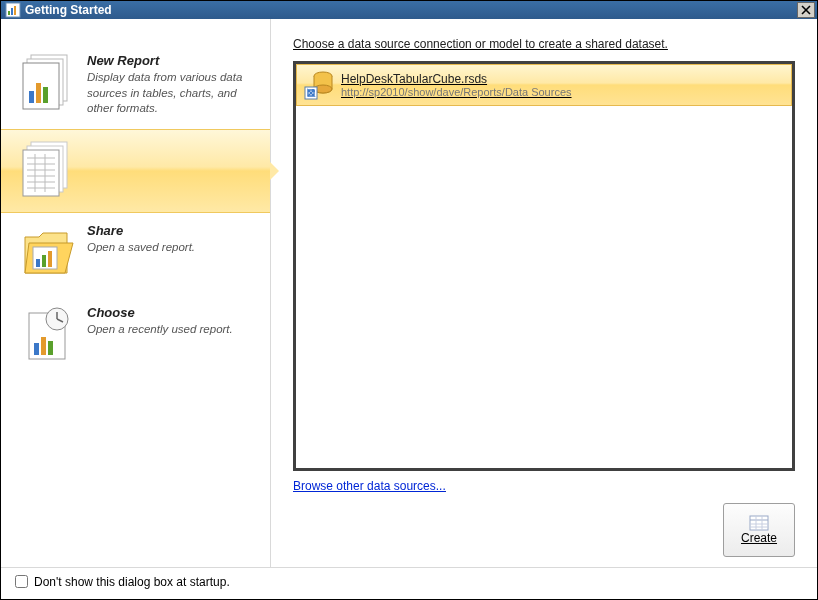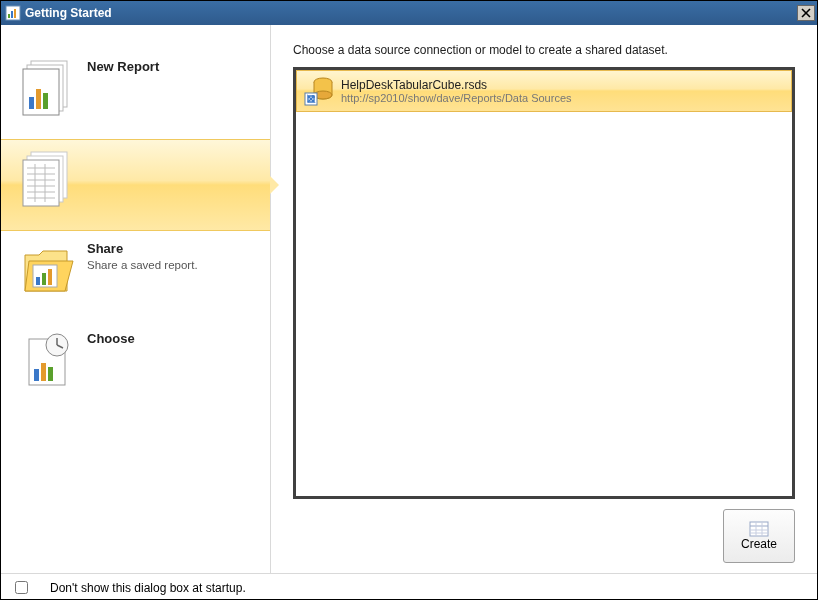--- a/index.html
+++ b/index.html
@@ -7,21 +7,21 @@
     margin: 0;
     font-family: "Segoe UI", Tahoma, sans-serif;
     font-size: 12px;
     background: #fff;
     width: 818px;
     height: 600px;
     overflow: hidden;
     border: 1px solid #000;
   }
   .titlebar {
-    height: 24px;
+    height: 18px;
     background: linear-gradient(#3a6ea5, #2e5a8c);
     color: #fff;
     display: flex;
     align-items: center;
     padding: 0 2px 0 4px;
     font-weight: bold;
     font-size: 12px;
   }
   .titlebar .app-icon {
     width: 16px; height: 16px;
@@ -50,24 +50,25 @@
     background: #fff;
   }
   .sidebar {
     width: 270px;
     background: #fff;
     border-right: 1px solid #d9d9d9;
     padding: 24px 0 0 0;
   }
   .sidebar-item {
     display: flex;
-    padding: 10px 12px 20px 18px;
+    padding: 10px 12px 12px 18px;
     cursor: default;
     position: relative;
     min-height: 80px;
+    font-style: italic;
   }
   .sidebar-item.selected {
     background: linear-gradient(#fff7d9, #ffe9a6 45%, #ffdd7a 50%, #ffe9a6);
     border-top: 1px solid #f0c95e;
     border-bottom: 1px solid #f0c95e;
   }
   .sidebar-item.selected::after {
     content: "";
     position: absolute;
     right: -9px;
@@ -96,20 +97,21 @@
     color: #555;
     font-size: 11.5px;
     line-height: 1.35;
     padding-right: 4px;
   }
   .main {
     flex: 1;
     padding: 18px 22px 10px 22px;
     display: flex;
     flex-direction: column;
+    text-decoration: underline;
   }
   .main-heading {
     font-size: 12px;
     color: #222;
     margin-bottom: 10px;
   }
   .source-list {
     flex: 1;
     border: 3px solid #404040;
     background: #fff;
@@ -173,21 +175,21 @@
     height: 28px;
     border-top: 1px solid #d9d9d9;
     display: flex;
     align-items: center;
     padding: 0 14px;
     background: #fff;
   }
   .footer label {
     display: flex;
     align-items: center;
-    gap: 22px;
+    gap: 6px;
     font-size: 12px;
     cursor: default;
   }
   .footer input[type=checkbox] {
     width: 13px; height: 13px;
     margin: 0;
   }
 </style>
 </head>
 <body>
@@ -220,20 +222,21 @@
           <rect x="10" y="2" width="36" height="46" fill="#fff" stroke="#b9b9b9"></rect>
           <rect x="6" y="6" width="36" height="46" fill="#fff" stroke="#b9b9b9"></rect>
           <rect x="2" y="10" width="36" height="46" fill="#fff" stroke="#888"></rect>
           <rect x="8" y="38" width="5" height="12" fill="#3b78c8"></rect>
           <rect x="15" y="30" width="5" height="20" fill="#e39a2d"></rect>
           <rect x="22" y="34" width="5" height="16" fill="#5aa02c"></rect>
         </svg>
       </div>
       <div class="sidebar-text">
         <div class="sidebar-title">New Report</div>
+        <div class="sidebar-desc">Display data from various data sources in tables, charts, and other formats.</div>
       </div>
     </div>
 
     <div class="sidebar-item selected">
       <div class="sidebar-icon">
         <svg width="56" height="60" viewBox="0 0 56 60">
           <rect x="10" y="2" width="36" height="46" fill="#fff" stroke="#c9c9c9"></rect>
           <rect x="6" y="6" width="36" height="46" fill="#fff" stroke="#c9c9c9"></rect>
           <rect x="2" y="10" width="36" height="46" fill="#fff" stroke="#999"></rect>
           <line x1="6" y1="18" x2="34" y2="18" stroke="#bbb"></line>
@@ -254,38 +257,39 @@
           <path d="M4 14 L18 14 L22 10 L46 10 L46 50 L4 50 Z" fill="#fce28a" stroke="#c79a2a"></path>
           <path d="M8 20 L52 20 L44 50 L4 50 Z" fill="#ffd45e" stroke="#c79a2a"></path>
           <rect x="12" y="24" width="24" height="22" fill="#fff" stroke="#aaa"></rect>
           <rect x="15" y="36" width="4" height="8" fill="#3b78c8"></rect>
           <rect x="21" y="32" width="4" height="12" fill="#5aa02c"></rect>
           <rect x="27" y="28" width="4" height="16" fill="#e39a2d"></rect>
         </svg>
       </div>
       <div class="sidebar-text">
         <div class="sidebar-title">Share</div>
-        <div class="sidebar-desc">Share a saved report.</div>
+        <div class="sidebar-desc">Open a saved report.</div>
       </div>
     </div>
 
     <div class="sidebar-item">
       <div class="sidebar-icon">
         <svg width="56" height="60" viewBox="0 0 56 60">
           <rect x="8" y="8" width="36" height="46" fill="#fff" stroke="#999"></rect>
           <rect x="13" y="38" width="5" height="12" fill="#3b78c8"></rect>
           <rect x="20" y="32" width="5" height="18" fill="#e39a2d"></rect>
           <rect x="27" y="36" width="5" height="14" fill="#5aa02c"></rect>
           <circle cx="36" cy="14" r="11" fill="#f7f7f7" stroke="#888"></circle>
           <line x1="36" y1="14" x2="36" y2="7" stroke="#666" stroke-width="1.5"></line>
           <line x1="36" y1="14" x2="42" y2="17" stroke="#666" stroke-width="1.5"></line>
         </svg>
       </div>
       <div class="sidebar-text">
         <div class="sidebar-title">Choose</div>
+        <div class="sidebar-desc">Open a recently used report.</div>
       </div>
     </div>
 
   </div>
 
   <div class="main">
     <div class="main-heading">Choose a data source connection or model to create a shared dataset.</div>
 
     <div class="source-list">
       <div class="source-item">
@@ -300,20 +304,21 @@
             <path d="M9 21 L11 21 L11 23" fill="none" stroke="#3b78c8" stroke-width="1.4"></path>
           </svg>
         </div>
         <div class="source-text">
           <div class="source-name">HelpDeskTabularCube.rsds</div>
           <div class="source-path">http://sp2010/show/dave/Reports/Data Sources</div>
         </div>
       </div>
     </div>
 
+    <a class="browse-link">Browse other data sources...</a>
 
     <div class="button-row">
       <div class="create-btn">
         <span class="btn-icon">
           <svg width="20" height="16" viewBox="0 0 20 16">
             <rect x="1" y="1" width="18" height="14" fill="#fff" stroke="#9aa9c7"></rect>
             <line x1="1" y1="5" x2="19" y2="5" stroke="#9aa9c7"></line>
             <line x1="1" y1="9" x2="19" y2="9" stroke="#c7cee0"></line>
             <line x1="1" y1="12" x2="19" y2="12" stroke="#c7cee0"></line>
             <line x1="7" y1="1" x2="7" y2="15" stroke="#c7cee0"></line>

